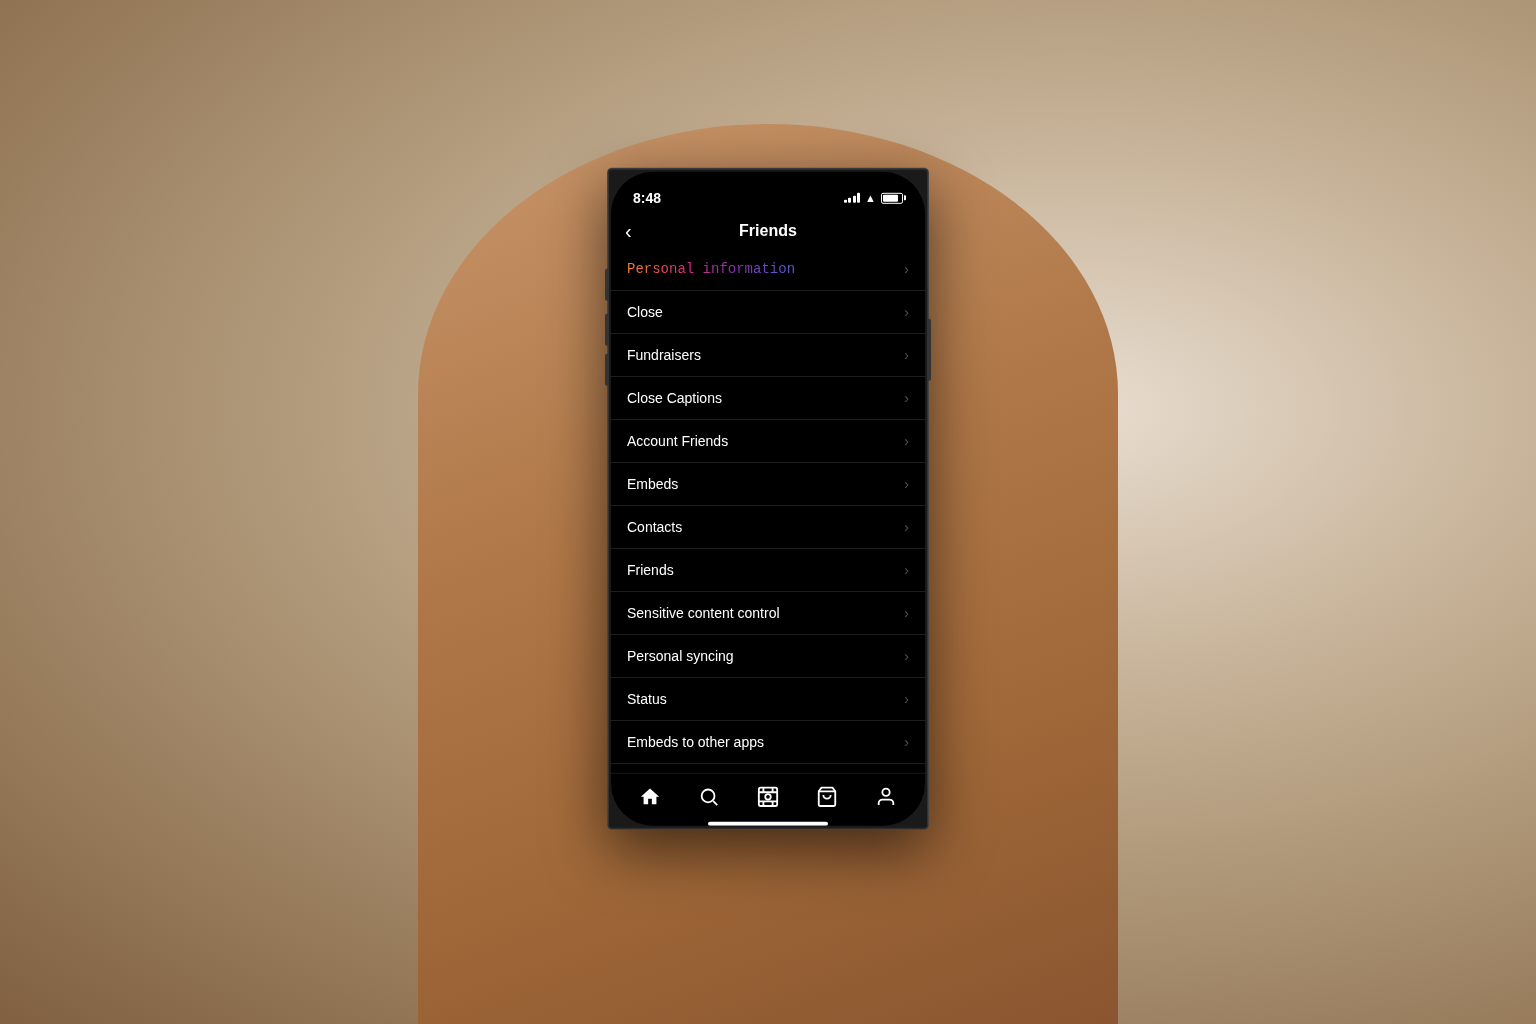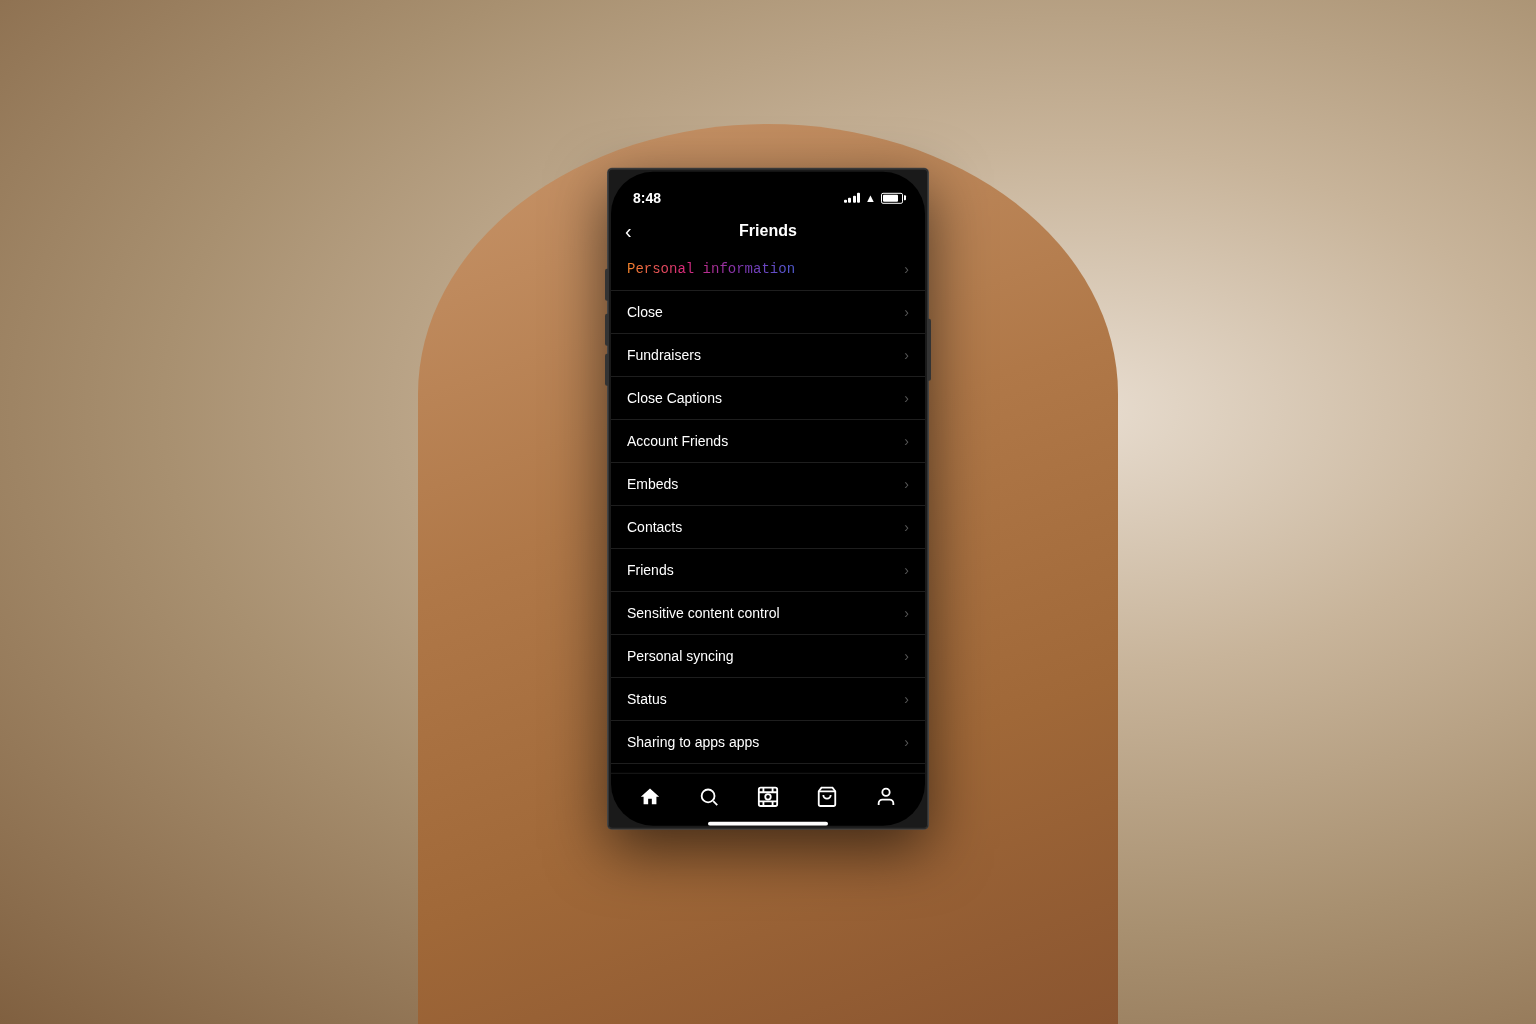--- a/index.html
+++ b/index.html
@@ -359,21 +359,21 @@
             </div>
             <div class="menu-item">
               <span class="menu-item-label">Personal syncing</span>
               <span class="chevron">›</span>
             </div>
             <div class="menu-item">
               <span class="menu-item-label">Status</span>
               <span class="chevron">›</span>
             </div>
             <div class="menu-item">
-              <span class="menu-item-label">Sharing to apps apps</span>
+              <span class="menu-item-label">Embeds to other apps</span>
               <span class="chevron">›</span>
             </div>
             <div class="menu-item"></div>
           </div>
 
         <div class="bottom-nav">
           <div class="nav-item">
             <svg width="22" height="22" viewBox="0 0 24 24" fill="white">
               <path d="M10 20v-6h4v6h5v-8h3L12 3 2 12h3v8z"></path>
             </svg>

